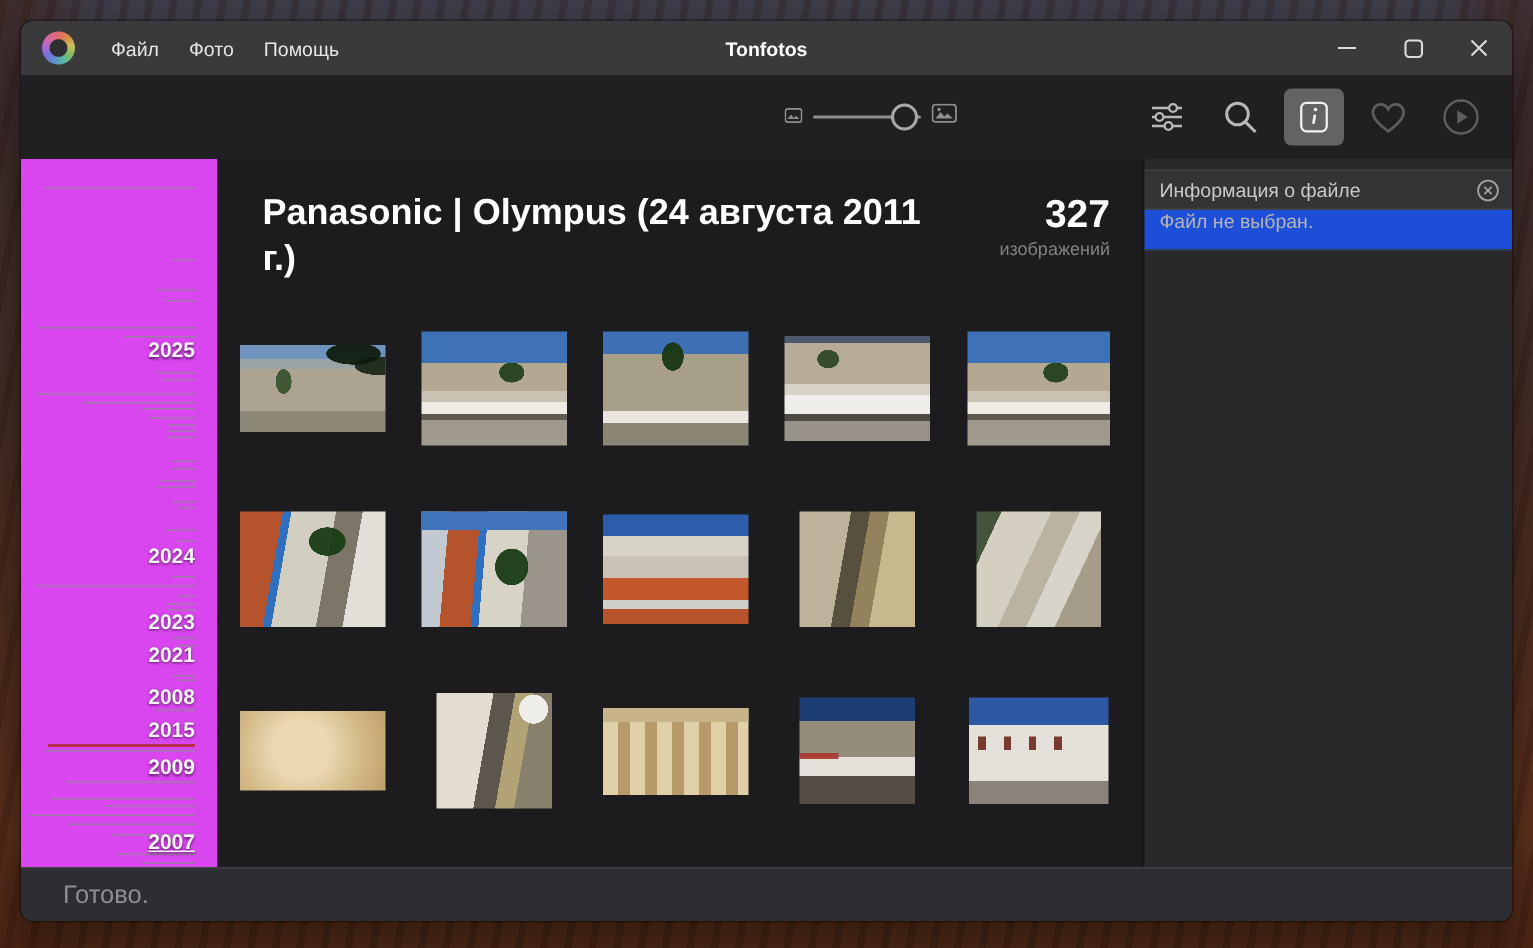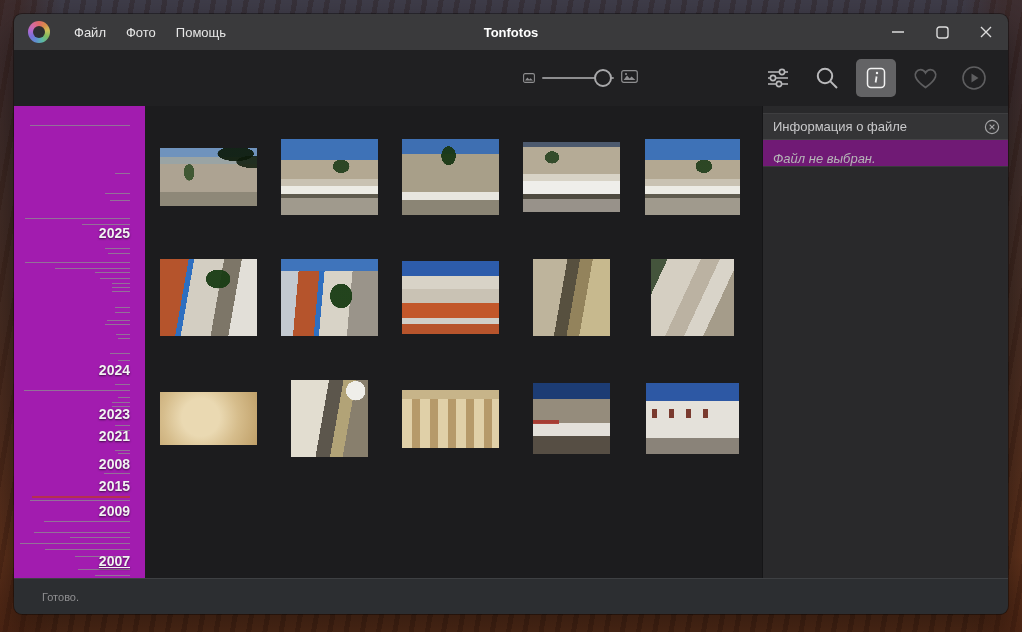--- a/index.html
+++ b/index.html
@@ -57,21 +57,21 @@
 
   .tool-icons{ margin-left:auto; display:flex; align-items:center; gap:9px; padding-right:14px; }
   .tool-btn{ width:40px; height:38px; display:flex; align-items:center; justify-content:center; border-radius:5px; color:#b9b9bb; }
   .tool-btn.faint{ color:#5e5e60; }
   .tool-btn.active{ background:#636365; color:#f2f2f2; }
 
   
   .content{ flex:1 1 auto; display:flex; min-height:0; }
 
   
-  .timeline{ width:131px; flex:0 0 131px; background:#a21caf; position:relative; overflow:hidden; }
+  .timeline{ width:131px; flex:0 0 131px; background:#d946ef; position:relative; overflow:hidden; }
   .tick{ position:absolute; right:15px; height:1px; background:#8e8e90; opacity:.75; }
   .tick.red{ height:2px; background:#b5304f; opacity:1; }
   .year{ position:absolute; right:15px; color:#f2f2f2; font-size:14px; font-weight:bold; line-height:15px; text-shadow:0 1px 2px rgba(0,0,0,.6); }
 
   
   .grid-area{ flex:1 1 auto; background:#1c1c1e; position:relative; overflow:hidden; }
   .event-header{ display:flex; justify-content:space-between; padding:20px 22px 0 30px; }
   .event-title{ color:#ffffff; font-size:24px; line-height:31px; font-weight:bold; max-width:445px; }
   .event-count-block{ text-align:right; flex:0 0 auto; padding-top:2px; }
   .event-count{ color:#ffffff; font-size:26px; font-weight:bold; line-height:28px; }
@@ -125,26 +125,26 @@
     repeating-linear-gradient(90deg, rgba(110,40,28,.9) 0 5px, rgba(0,0,0,0) 5px 17px) 18% 42%/62% 9px no-repeat,
     linear-gradient(180deg,#2d58a4 0 26%,#e4e1da 26% 78%,#8a8379 78%); }
 
   
   .info-panel{ width:246px; flex:0 0 246px; background:#29292b; border-left:1px solid #151517; display:flex; flex-direction:column; }
   .info-panel-spacer{ height:7px; }
   .info-panel-header{ height:27px; background:#343436; border-top:1px solid #3e3e40; border-bottom:1px solid #454547;
     display:flex; align-items:center; padding:0 8px 0 10px; }
   .info-panel-title{ color:#c9c9cb; font-size:13px; flex:1 1 auto; }
   .panel-close{ color:#a2a2a4; display:flex; align-items:center; }
-  .info-panel-row{ height:27px; display:flex; align-items:flex-end; padding:0 10px; border-bottom:1px solid #3a3a3c; background:#701a75;font-style:italic; }
+  .info-panel-row{ height:27px; display:flex; align-items:flex-start; padding:0 10px; border-bottom:1px solid #3a3a3c; background:#1d4ed8; }
   .info-panel-message{ color:#b5b5b7; font-size:13px; }
 
   
   .statusbar{ height:36px; flex:0 0 36px; background:#2c2e31; border-top:1px solid #3e4043; display:flex; align-items:center; padding-left:28px; }
-  .status-text{ color:#8f8f91; font-size:11px; }
+  .status-text{ color:#8f8f91; font-size:17px; }
 </style>
 </head>
 <body>
 
 <div class="desktop">
   <div class="window">
 
     <div class="titlebar">
       <div class="app-icon"></div>
       <div class="menu">
@@ -282,20 +282,27 @@
           <div class="year" style="top: 257px;">2024</div>
           <div class="year" style="top: 301px;">2023</div>
           <div class="year" style="top: 323px;">2021</div>
           <div class="year" style="top: 351px;">2008</div>
           <div class="year" style="top: 373px;">2015</div>
           <div class="year" style="top: 398px;">2009</div>
           <div class="year" style="top: 448px; text-decoration: underline;">2007</div>
         </aside>
 
       <main class="grid-area">
+        <div class="event-header">
+          <div class="event-title">Panasonic | Olympus (24 августа 2011 г.)</div>
+          <div class="event-count-block">
+            <div class="event-count">327</div>
+            <div class="event-count-label">изображений</div>
+          </div>
+        </div>
         <div class="grid" id="grid">
             <div class="thumb-row">
               <div class="thumb-cell">
                 <div class="thumb v-gate" style="width: 97px; height: 58px;"></div>
               </div>
               <div class="thumb-cell">
                 <div class="thumb v-riva" style="width: 97px; height: 76px;"></div>
               </div>
               <div class="thumb-cell">
                 <div class="thumb v-wall" style="width: 97px; height: 76px;"></div>

